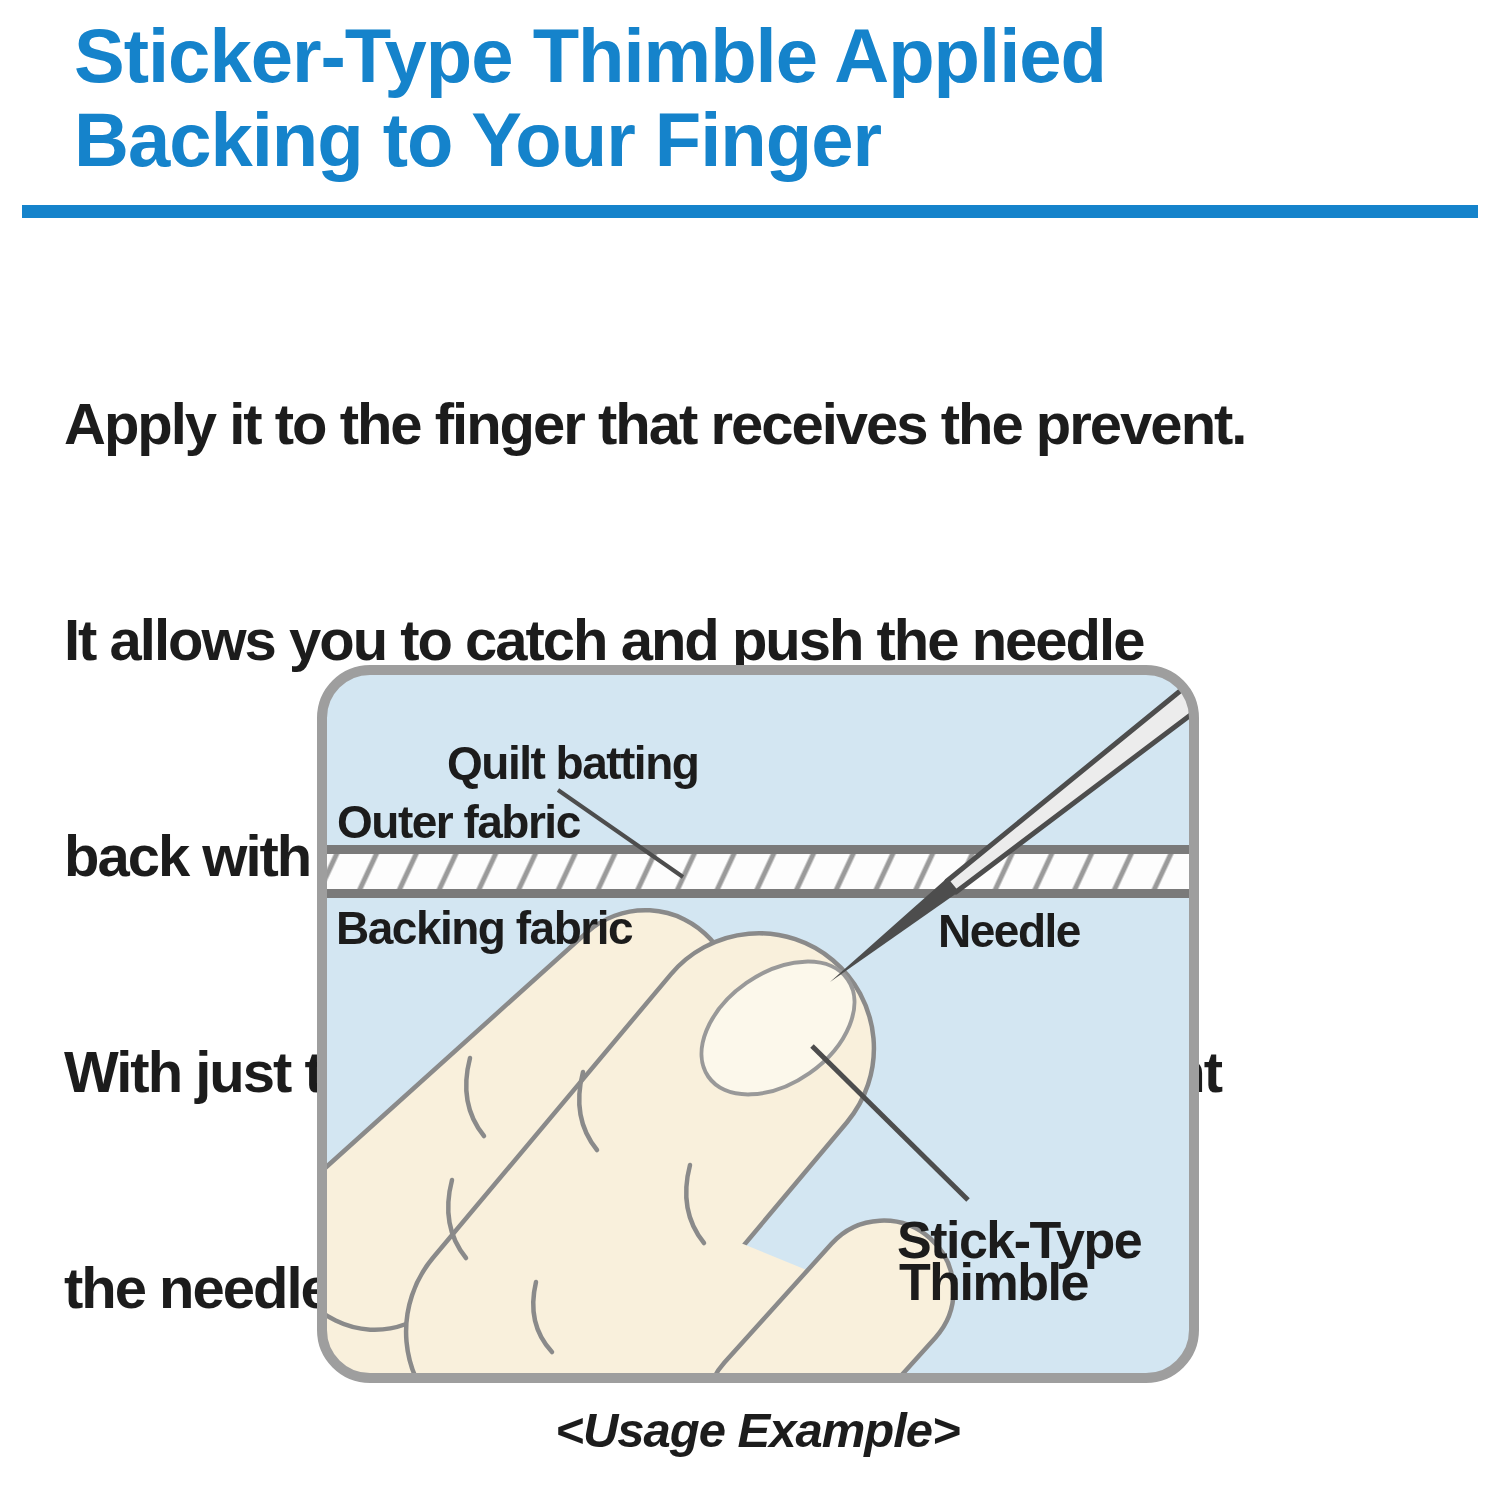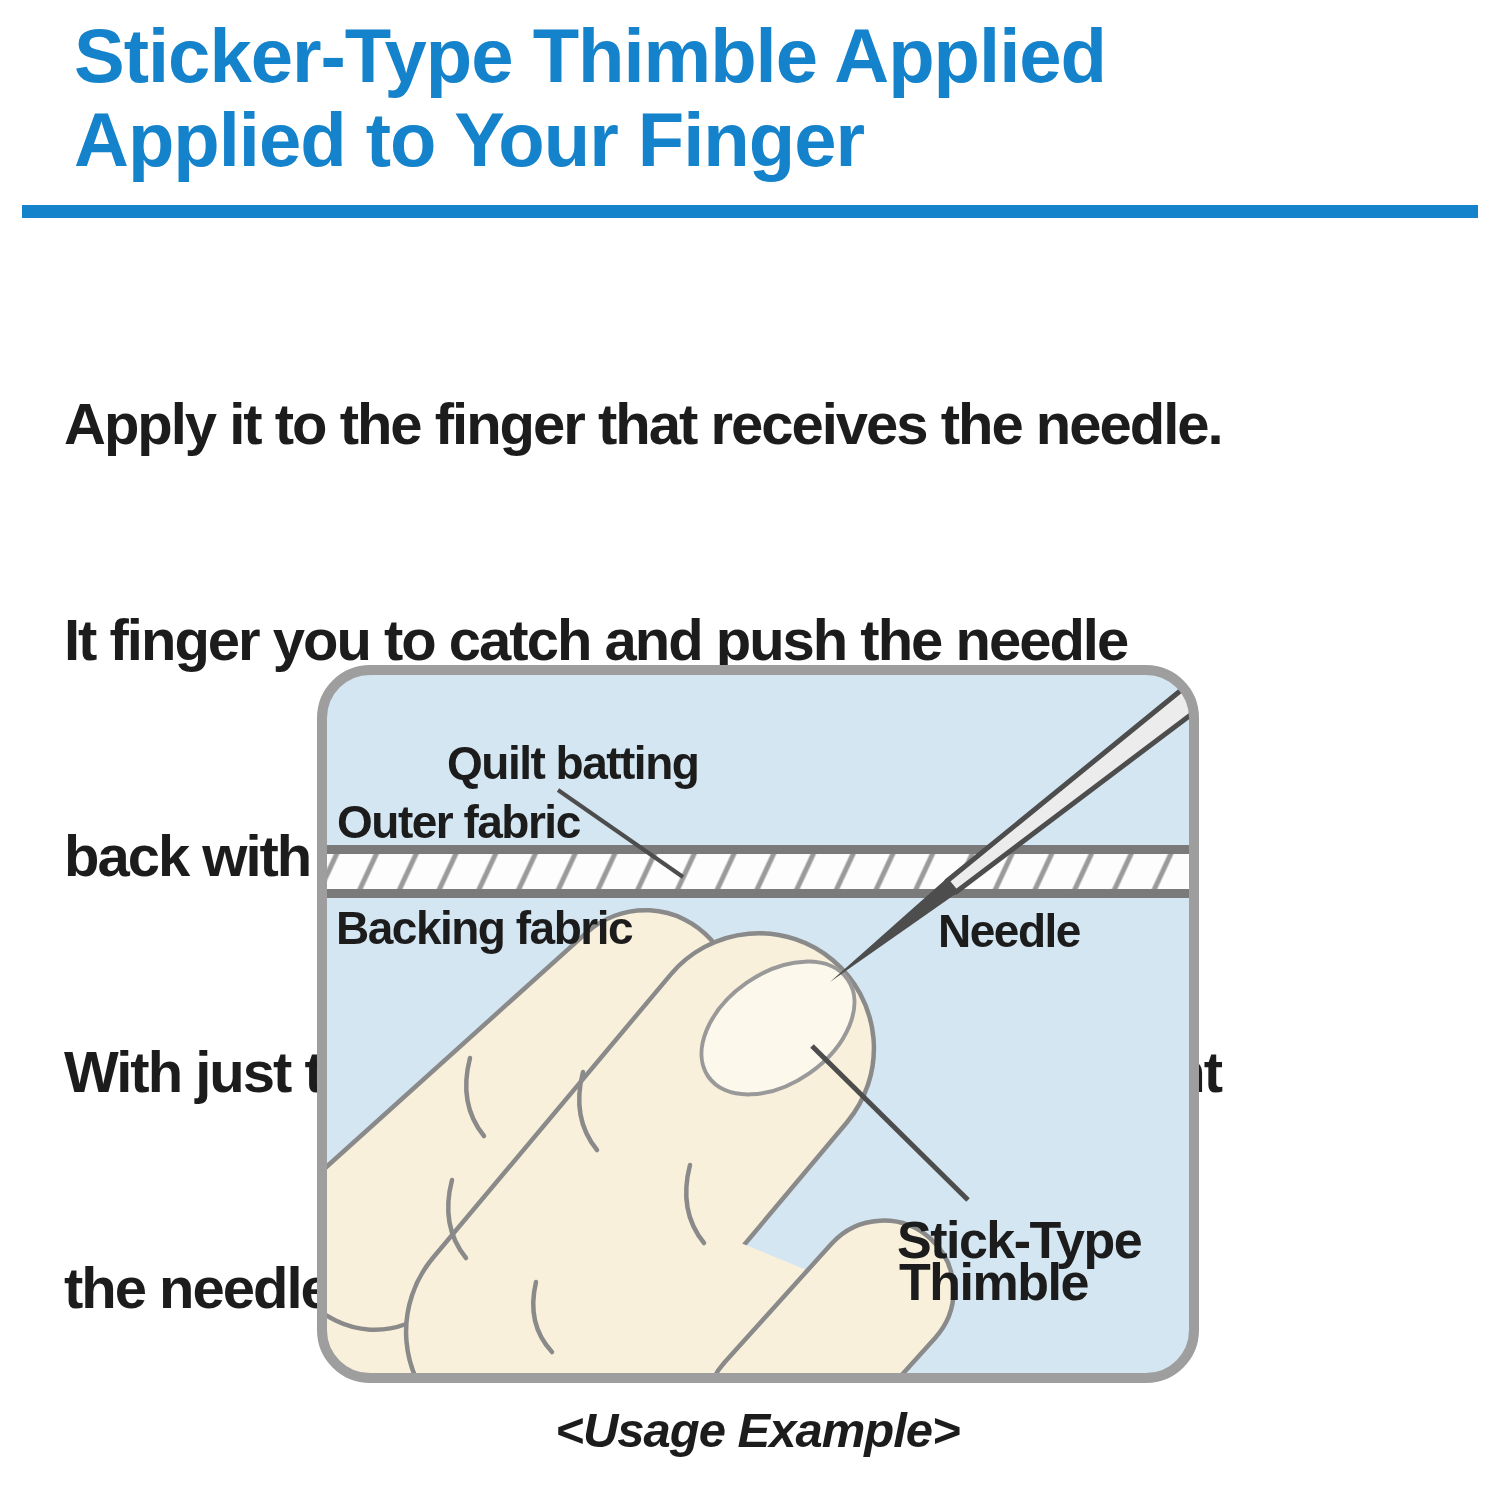--- a/index.html
+++ b/index.html
@@ -34,28 +34,28 @@
   .lbl-lg{font-size:52px;}
   .hand-part{fill:var(--hand);stroke:var(--outline-gray);stroke-width:4.5;}
   .hand-fill{fill:var(--hand);stroke:none;}
   .crease{fill:none;stroke:var(--outline-gray);stroke-width:4.5;stroke-linecap:round;}
 </style>
 </head>
 <body>
 
 <div class="title">
   <div>Sticker-Type Thimble Applied</div>
-  <div>Applied to Your Finger</div>
+  <div>Backing to Your Finger</div>
 </div>
 
 <div class="rule"></div>
 
 <div class="body-text">
-  <div>Apply it to the finger that receives the needle.</div>
-  <div>It finger you to catch and push the needle</div>
+  <div>Apply it to the finger that receives the prevent.</div>
+  <div>It allows you to catch and push the needle</div>
   <div>back with a natural, bare-finger feel.</div>
   <div>With just the right thickness,  it helps prevent</div>
   <div>the needle from pricking your finger.</div>
 </div>
 
 <svg class="diagram" width="1500" height="1500" viewBox="0 0 1500 1500">
   <defs>
     <pattern id="hatch" patternUnits="userSpaceOnUse" width="36" height="60" patternTransform="rotate(25)">
       <line x1="18" y1="-5" x2="18" y2="65" stroke="#9a9a9a" stroke-width="5"></line>
     </pattern>

